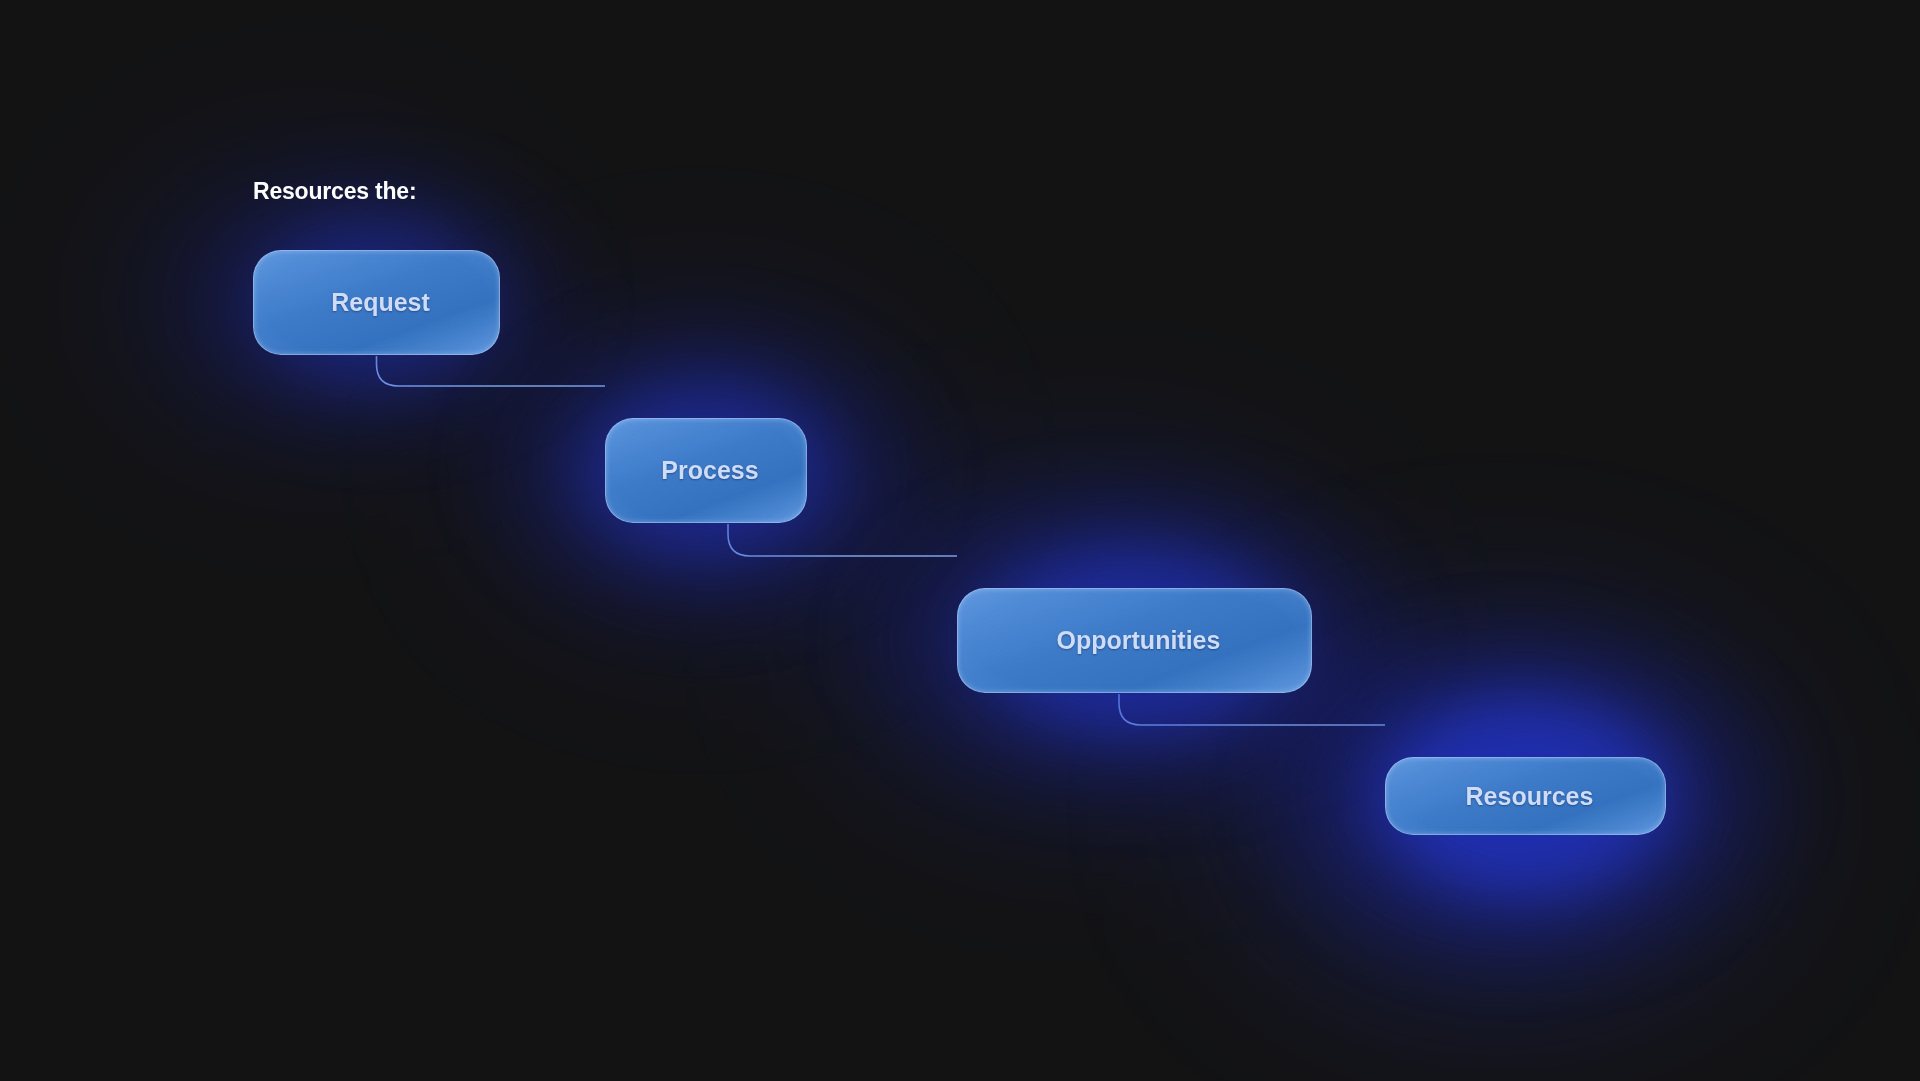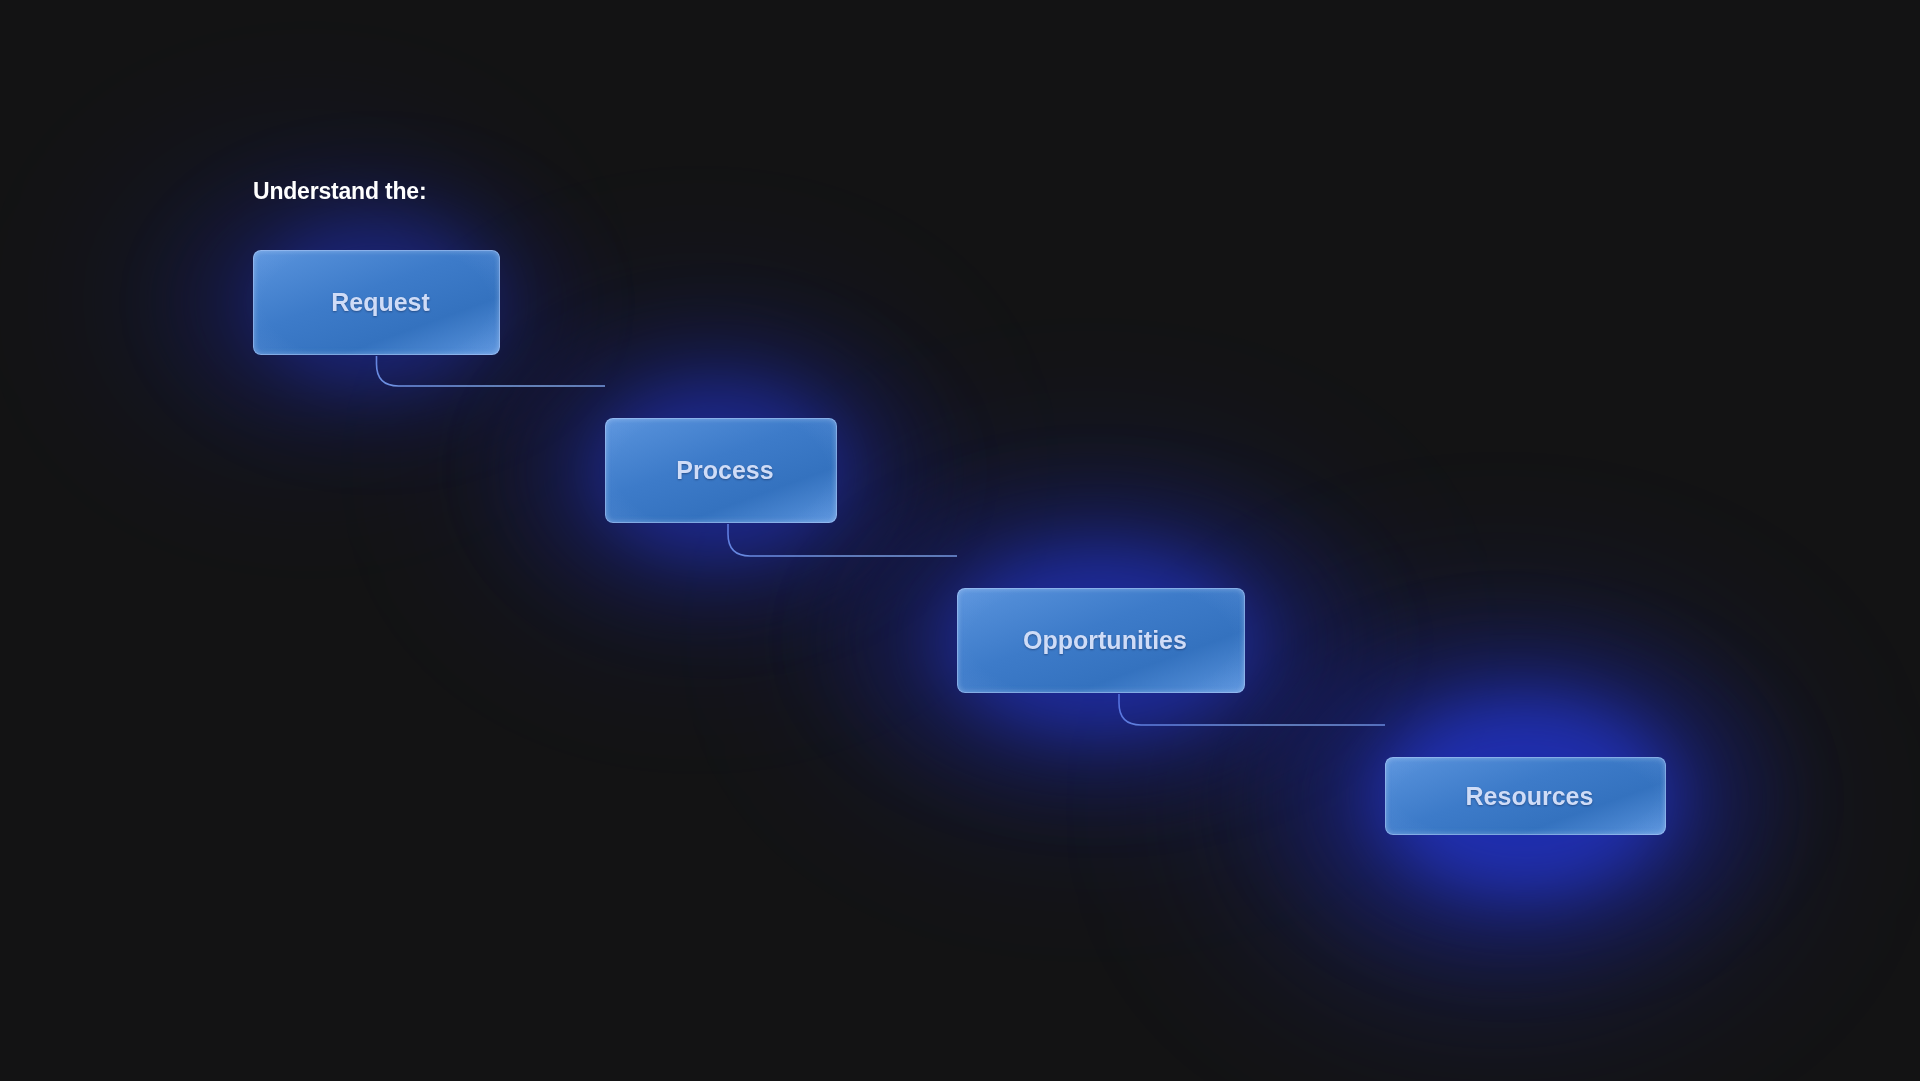--- a/index.html
+++ b/index.html
@@ -82,21 +82,21 @@
     pointer-events:none;
     z-index:0;
   }
 
   .node {
     position:absolute;
     left:0;
     top:0;
     width:100%;
     height:100%;
-    border-radius:8px;
+    border-radius:28px;
     z-index:1;
     display:flex;
     align-items:center;
     justify-content:center;
     cursor:pointer;
     
     background:
       radial-gradient(120% 150% at 50% 50%, rgba(40,104,185,0.0) 38%, rgba(150,185,245,0.55) 100%),
       linear-gradient(160deg, #5a94dd 0%, #3d7bc9 42%, #3472bf 70%, #5a94dd 100%);
     box-shadow:
@@ -119,42 +119,42 @@
 
 <div id="canvas">
 
   <div id="blooms">
       <div class="bloom" style="left: 50px; top: 100px; width: 520px; height: 400px; background: radial-gradient(rgb(28, 42, 168) 0%, rgba(0, 0, 0, 0) 70%); opacity: 0.3; filter: blur(70px);"></div>
       <div class="bloom" style="left: 420px; top: 260px; width: 560px; height: 420px; background: radial-gradient(rgb(31, 46, 196) 0%, rgba(0, 0, 0, 0) 70%); opacity: 0.34; filter: blur(75px);"></div>
       <div class="bloom" style="left: 760px; top: 420px; width: 660px; height: 440px; background: radial-gradient(rgb(33, 51, 210) 0%, rgba(0, 0, 0, 0) 70%); opacity: 0.4; filter: blur(80px);"></div>
       <div class="bloom" style="left: 1170px; top: 575px; width: 660px; height: 470px; background: radial-gradient(rgb(38, 57, 230) 0%, rgba(0, 0, 0, 0) 70%); opacity: 0.5; filter: blur(85px);"></div>
     </div>
 
-  <div id="heading">Understand the:</div>
+  <div id="heading">Resources the:</div>
 
   <svg id="wires" width="1920" height="1081" viewBox="0 0 1920 1081">
       <path d="M 376.5 356 L 376.5 364 Q 376.5 386 398.5 386 L 605 386" stroke="#8cb5ea"></path>
       <path d="M 728 524 L 728 534 Q 728 556 750 556 L 957 556" stroke="#8cb5ea"></path>
       <path d="M 1119 694 L 1119 703 Q 1119 725 1141 725 L 1385 725" stroke="#8cb5ea"></path>
     </svg>
 
   <div id="nodes">
       <div class="node-wrap" style="left: 253px; top: 250px; width: 247px; height: 105px;">
         <div class="node-glow" style="width: 470px; height: 330px; opacity: 0.42; background: radial-gradient(rgb(31, 46, 207) 0%, rgb(36, 56, 216) 26%, rgba(20, 30, 160, 0.32) 46%, rgba(0, 0, 0, 0) 72%); filter: blur(26px);"></div>
         <div class="node">
           <span class="node-label" style="font-size: 25px; color: rgb(207, 220, 247);">Request</span>
         </div>
       </div>
-      <div class="node-wrap" style="left: 605px; top: 418px; width: 232px; height: 105px;">
+      <div class="node-wrap" style="left: 605px; top: 418px; width: 202px; height: 105px;">
         <div class="node-glow" style="width: 500px; height: 350px; opacity: 0.5; background: radial-gradient(rgb(31, 46, 207) 0%, rgb(36, 56, 216) 26%, rgba(20, 30, 160, 0.32) 46%, rgba(0, 0, 0, 0) 72%); filter: blur(26px);"></div>
         <div class="node">
           <span class="node-label" style="font-size: 25px; color: rgb(207, 220, 247);">Process</span>
         </div>
       </div>
-      <div class="node-wrap" style="left: 957px; top: 588px; width: 288px; height: 105px;">
+      <div class="node-wrap" style="left: 957px; top: 588px; width: 355px; height: 105px;">
         <div class="node-glow" style="width: 610px; height: 370px; opacity: 0.58; background: radial-gradient(rgb(31, 46, 207) 0%, rgb(36, 56, 216) 26%, rgba(20, 30, 160, 0.32) 46%, rgba(0, 0, 0, 0) 72%); filter: blur(26px);"></div>
         <div class="node">
           <span class="node-label" style="font-size: 25px; color: rgb(207, 220, 247);">Opportunities</span>
         </div>
       </div>
       <div class="node-wrap" style="left: 1385px; top: 757px; width: 281px; height: 78px;">
         <div class="node-glow" style="width: 580px; height: 390px; opacity: 0.7; background: radial-gradient(rgb(31, 46, 207) 0%, rgb(36, 56, 216) 26%, rgba(20, 30, 160, 0.32) 46%, rgba(0, 0, 0, 0) 72%); filter: blur(26px);"></div>
         <div class="node">
           <span class="node-label" style="font-size: 25px; color: rgb(207, 220, 247);">Resources</span>
         </div>

